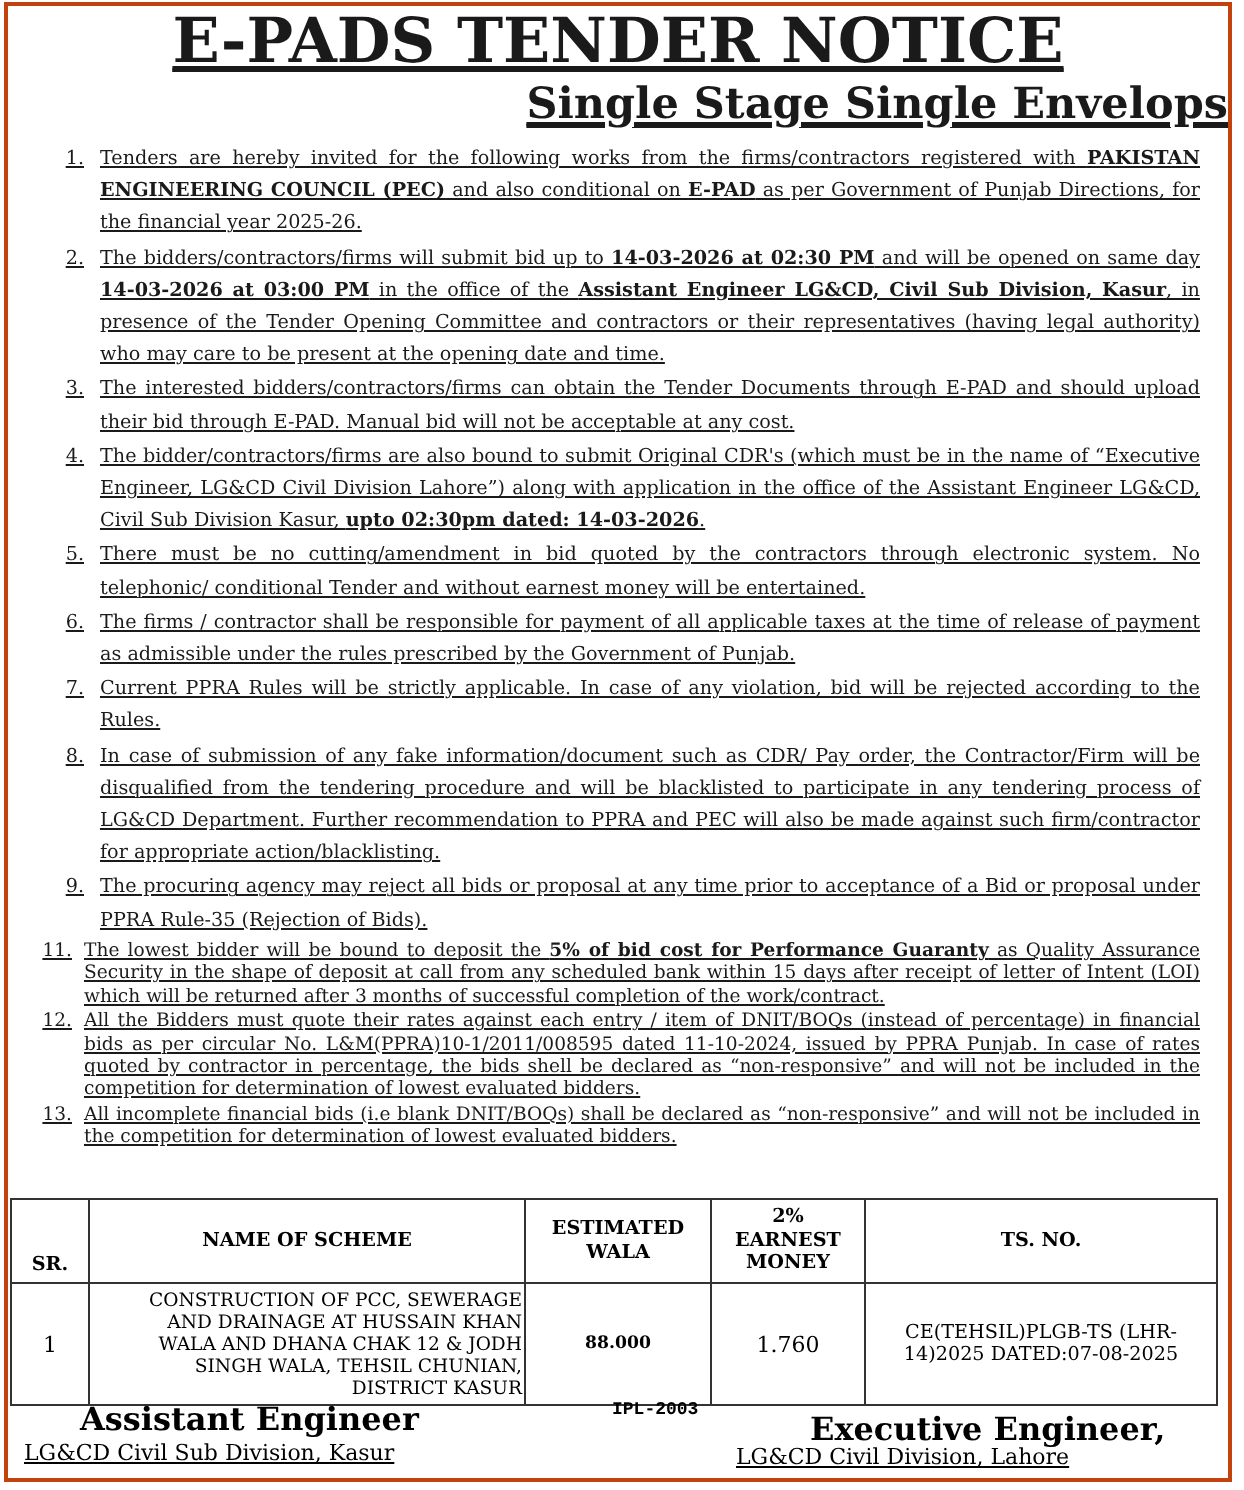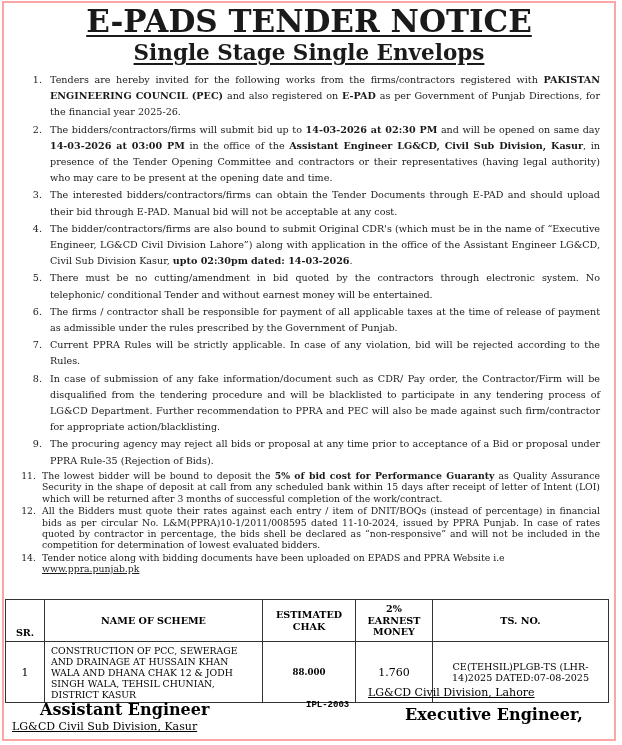--- a/index.html
+++ b/index.html
@@ -1,28 +1,28 @@
 <!DOCTYPE html>
 <html><head>
 <meta charset="utf-8">
 <style>
   html, body { margin: 0; padding: 0; background: #ffffff; }
   body { width: 622px; height: 745px; overflow: hidden; }
   .page {
     position: absolute; left: 2px; top: 1px; width: 614px; height: 740px;
-    border: 2px solid #fca5a5; box-sizing: border-box; background: #fff;
-    font-family: "DejaVu Serif", "Liberation Serif", serif; color: #1a1a1a;
+    border: 2px solid #c2410c; box-sizing: border-box; background: #fff;
+    font-family: "DejaVu Serif", "Liberation Serif", serif; color: #1a1a1a; text-decoration: underline;
   }
   .title {
     text-align: center; font-family: "DejaVu Serif", serif; font-weight: bold;
     font-size: 31px; line-height: 34px; margin-top: 1px; letter-spacing: 0px;
     text-decoration: underline; text-decoration-thickness: 2px; text-underline-offset: 3px;
   }
   .subtitle {
-    text-align: center; font-family: "DejaVu Serif", serif; font-weight: bold;
+    text-align: right; font-family: "DejaVu Serif", serif; font-weight: bold;
     font-size: 21.5px; line-height: 26px; margin-top: 2px;
     text-decoration: underline; text-decoration-thickness: 2px; text-underline-offset: 3px;
   }
   ol.clauses { list-style: none; margin: 6px 0 0 0; padding: 0 14px 0 0; }
   ol.clauses li { display: flex; font-size: 9.6px; text-align: justify; }
   ol.clauses li .num { width: 46px; flex: none; text-align: right; padding-right: 8px; box-sizing: border-box; }
   ol.clauses li .txt { flex: 1; }
   ol.clauses li.loose { line-height: 16.2px; margin-bottom: 1px; }
   ol.clauses li.tight { line-height: 11.4px; margin-bottom: 1px; font-size: 9.3px; }
   ol.clauses li.tight .num { width: 38px; padding-right: 6px; }
@@ -30,40 +30,40 @@
   .link { text-decoration: underline; }
 
   table.scheme {
     position: absolute; left: 5px; top: 599px; width: 604px;
     border-collapse: collapse; font-family: "DejaVu Serif", serif;
   }
   table.scheme th, table.scheme td { border: 1.5px solid #333; text-align: center; vertical-align: middle; }
   table.scheme th { font-weight: bold; font-size: 9.6px; line-height: 11.5px; height: 38px; padding: 0 3px; }
   table.scheme th.sr { vertical-align: bottom; padding-bottom: 3px; }
   table.scheme td { font-size: 9.6px; line-height: 11px; height: 58px; }
-  table.scheme td.name { text-align: left; padding-left: 6px; font-size: 9.3px; }
+  table.scheme td.name { text-align: right; padding-left: 6px; font-size: 9.3px; }
   table.scheme td.cost { font-size: 8.6px; font-weight: bold; }
   table.scheme td.money { font-size: 11px; }
 
   .sign { position: absolute; font-family: "DejaVu Serif", serif; }
   .sign .role { font-weight: bold; font-size: 16px; }
   .sign .office { font-size: 11px; text-decoration: underline; }
   .ipl { position: absolute; left: 306px; top: 700px; font-family: Liberation Mono, monospace; font-weight: bold; font-size: 9px; }
 </style>
 </head>
 <body>
 
 <div class="page">
   <div class="title">E-PADS TENDER NOTICE</div>
   <div class="subtitle">Single Stage Single Envelops</div>
 
   <ol class="clauses">
     <li class="loose">
       <span class="num">1.</span>
-      <span class="txt"><span>Tenders are hereby invited for the following works from the firms/contractors registered with </span><b>PAKISTAN ENGINEERING COUNCIL (PEC)</b><span> and also registered on </span><b>E-PAD</b><span> as per Government of Punjab Directions, for the financial year 2025-26.</span></span>
+      <span class="txt"><span>Tenders are hereby invited for the following works from the firms/contractors registered with </span><b>PAKISTAN ENGINEERING COUNCIL (PEC)</b><span> and also conditional on </span><b>E-PAD</b><span> as per Government of Punjab Directions, for the financial year 2025-26.</span></span>
     </li>
     <li class="loose">
       <span class="num">2.</span>
       <span class="txt"><span>The bidders/contractors/firms will submit bid up to </span><b>14-03-2026 at 02:30 PM</b><span> and will be opened on same day </span><b>14-03-2026 at 03:00 PM</b><span> in the office of the </span><b>Assistant Engineer LG&amp;CD, Civil Sub Division, Kasur</b><span>, in presence of the Tender Opening Committee and contractors or their representatives (having legal authority) who may care to be present at the opening date and time.</span></span>
     </li>
     <li class="loose">
       <span class="num">3.</span>
       <span class="txt">The interested bidders/contractors/firms can obtain the Tender Documents through E-PAD and should upload their bid through E-PAD. Manual bid will not be acceptable at any cost.</span>
     </li>
     <li class="loose">
@@ -92,39 +92,39 @@
     </li>
     <li class="tight">
       <span class="num">11.</span>
       <span class="txt"><span>The lowest bidder will be bound to deposit the </span><b>5% of bid cost for Performance Guaranty</b><span> as Quality Assurance Security in the shape of deposit at call from any scheduled bank within 15 days after receipt of letter of Intent (LOI) which will be returned after 3 months of successful completion of the work/contract.</span></span>
     </li>
     <li class="tight">
       <span class="num">12.</span>
       <span class="txt">All the Bidders must quote their rates against each entry / item of DNIT/BOQs (instead of percentage) in financial bids as per circular No. L&amp;M(PPRA)10-1/2011/008595 dated 11-10-2024, issued by PPRA Punjab. In case of rates quoted by contractor in percentage, the bids shell be declared as “non-responsive” and will not be included in the competition for determination of lowest evaluated bidders.</span>
     </li>
     <li class="tight">
-      <span class="num">14.</span>
-      <span class="txt"><span>Tender notice along with bidding documents have been uploaded on EPADS and PPRA Website i.e</span><br><span class="link">www.ppra.punjab.pk</span></span>
+      <span class="num">13.</span>
+      <span class="txt">All incomplete financial bids (i.e blank DNIT/BOQs) shall be declared as “non-responsive” and will not be included in the competition for determination of lowest evaluated bidders.</span>
     </li>
   </ol>
 </div>
 
 <table class="scheme">
   <colgroup>
     <col style="width:39px">
       <col style="width:218px">
       <col style="width:93px">
       <col style="width:77px">
       <col>
   </colgroup>
   <thead>
     <tr>
       <th class="sr">SR.</th>
       <th>NAME OF SCHEME</th>
-      <th><span>ESTIMATED</span><br><span>CHAK</span></th>
+      <th><span>ESTIMATED</span><br><span>WALA</span></th>
       <th><span>2%</span><br><span>EARNEST</span><br><span>MONEY</span></th>
       <th>TS. NO.</th>
     </tr>
   </thead>
   <tbody>
     <tr>
       <td style="font-size:11px">1</td>
       <td class="name"><span>CONSTRUCTION OF PCC, SEWERAGE</span><br><span>AND DRAINAGE AT HUSSAIN KHAN</span><br><span>WALA AND DHANA CHAK 12 &amp; JODH</span><br><span>SINGH WALA, TEHSIL CHUNIAN,</span><br><span>DISTRICT KASUR</span></td>
       <td class="cost">88.000</td>
       <td class="money">1.760</td>
@@ -136,15 +136,15 @@
 <div class="sign" style="left:40px; top:700px;">
   <div class="role">Assistant Engineer</div>
 </div>
 <div class="sign" style="left:12px; top:720px;">
   <div class="office">LG&amp;CD Civil Sub Division, Kasur</div>
 </div>
 <div class="ipl">IPL-2003</div>
 <div class="sign" style="left:405px; top:705px;">
   <div class="role">Executive Engineer,</div>
 </div>
-<div class="sign" style="left:368px; top:686px;">
+<div class="sign" style="left:368px; top:722px;">
   <div class="office">LG&amp;CD Civil Division, Lahore</div>
 </div>
 
 </body></html>

